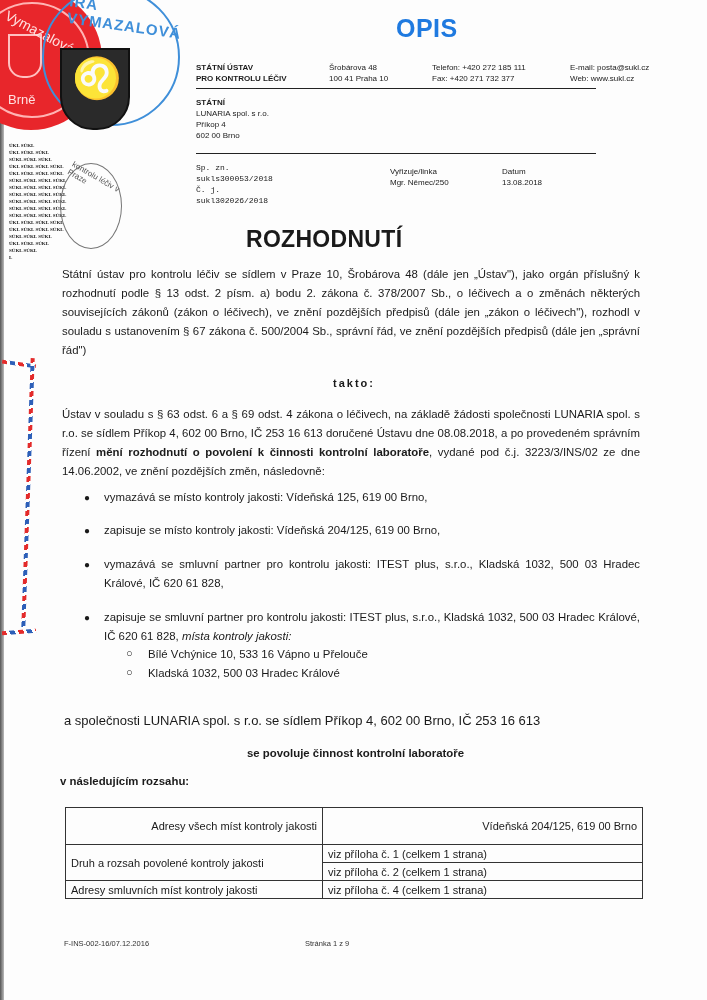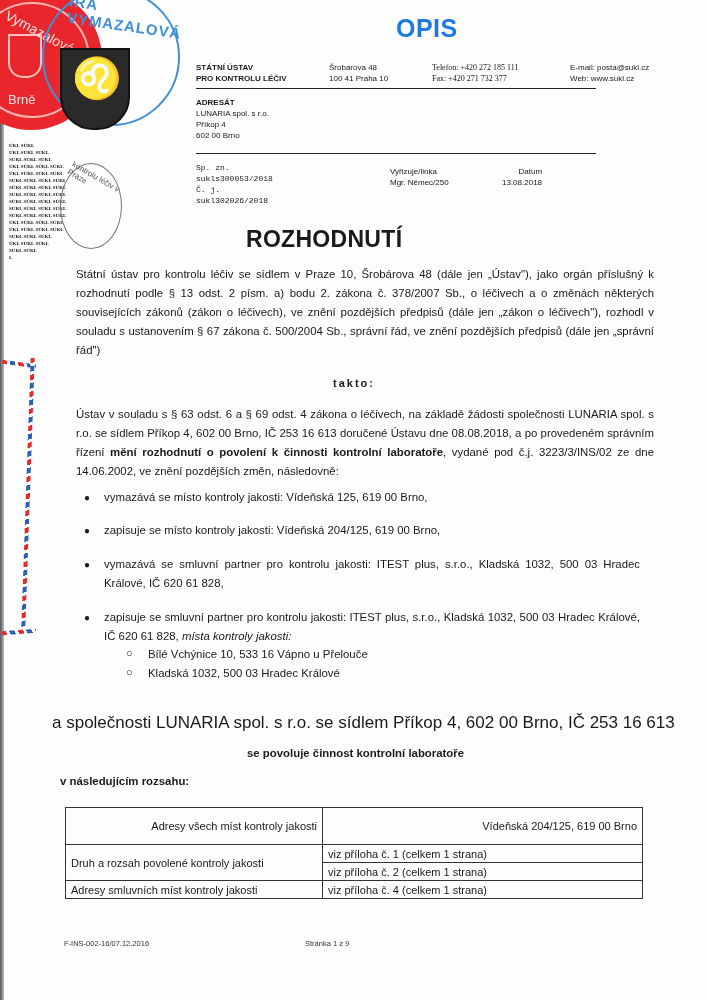--- a/index.html
+++ b/index.html
@@ -47,46 +47,46 @@
     left: 2px; width: 34px; height: 4px;
     background: repeating-linear-gradient(70deg, #e32b2b 0 5px, #ffffff 5px 8px, #2d5fb8 8px 13px, #ffffff 13px 16px);
   }
   .cord-top { top: 362px; transform: rotate(8deg); }
   .cord-bot { top: 630px; transform: rotate(-4deg); }
   
   .opis { left: 396px; top: 14px; font-size: 25px; font-weight: bold; color: #1f7ae0; letter-spacing: 0.5px; }
   .h-small { font-size: 8px; line-height: 11px; }
   .org { left: 196px; top: 62px; font-weight: bold; }
   .addr { left: 329px; top: 62px; }
-  .tel { left: 432px; top: 62px; font-family: Liberation Serif, serif; }
+  .tel { left: 432px; top: 62px; }
   .mail { left: 570px; top: 62px; }
   .rule { height: 1px; background: #222; }
   .rule1 { left: 196px; top: 88px; width: 400px; }
   .rule2 { left: 196px; top: 153px; width: 400px; }
   .adresat-label { left: 196px; top: 97px; font-weight: bold; }
   .adresat-body { left: 196px; top: 108px; }
   .spzn { left: 196px; top: 162px; font-family: Liberation Mono, monospace; }
   .vyr { left: 390px; top: 166px; }
-  .datum { left: 502px; top: 166px; text-align: right; }
+  .datum { left: 502px; top: 166px; }
   .title { left: 246px; top: 226px; font-size: 23px; font-weight: bold; letter-spacing: 0.3px; }
   
-  .para { font-size: 11.4px; line-height: 19px; text-align: justify; margin-left: 14px; }
+  .para { font-size: 11.4px; line-height: 19px; text-align: justify; }
   .p1 { left: 62px; top: 265px; width: 578px; }
   .takto { left: 333px; top: 377px; font-size: 11px; font-weight: bold; letter-spacing: 2px; }
   .p2 { left: 62px; top: 405px; width: 578px; }
   ul.bullets { margin: 0; padding: 0; list-style: none; }
   .bullet { position: absolute; left: 86px; width: 554px; font-size: 11.4px; line-height: 19px; text-align: justify; }
   .bullet .dot { position: absolute; left: -2px; top: 0; font-size: 10px; }
   .bullet .btxt { display:block; margin-left: 18px; }
   .b1 { top: 488px; } .b2 { top: 521px; } .b3 { top: 555px; } .b4 { top: 608px; }
   .sub { position: absolute; left: 126px; font-size: 11.4px; line-height: 19px; }
   .sub .circ { position:absolute; left:0; top:-1px; font-size: 11px; }
   .sub .stxt { margin-left: 22px; }
   .s1 { top: 645px; } .s2 { top: 664px; }
-  .p3 { left: 52px; top: 713px; font-size: 17px; }
+  .p3 { left: 64px; top: 713px; font-size: 13px; }
   .povol { left: 247px; top: 747px; font-size: 11.4px; font-weight: bold; }
   .rozsah { left: 60px; top: 775px; font-size: 11.4px; font-weight: bold; }
   
   table.scope {
     position: absolute; left: 65px; top: 807px; width: 578px;
     border-collapse: collapse; font-size: 11px;
   }
   table.scope td { border: 1px solid #333; padding: 0 5px; vertical-align: middle; }
   table.scope td.k { width: 246px; }
   .row1 td { height: 36px; text-align: right; }
@@ -153,21 +153,21 @@
 <div class="abs h-small tel">
   <div>Telefon: +420 272 185 111</div>
   <div>Fax: +420 271 732 377</div>
 </div>
 <div class="abs h-small mail">
   <div>E-mail: posta@sukl.cz</div>
   <div>Web: www.sukl.cz</div>
 </div>
 <div class="abs rule rule1"></div>
 
-<div class="abs h-small adresat-label">ADRESÁT</div>
+<div class="abs h-small adresat-label">STÁTNÍ</div>
 <div class="abs h-small adresat-body">
   <div>LUNARIA spol. s r.o.</div>
   <div>Příkop 4</div>
   <div>602 00 Brno</div>
 </div>
 <div class="abs rule rule2"></div>
 
 <div class="abs h-small spzn">
   <div>Sp. zn.</div>
   <div>sukls300053/2018</div>

